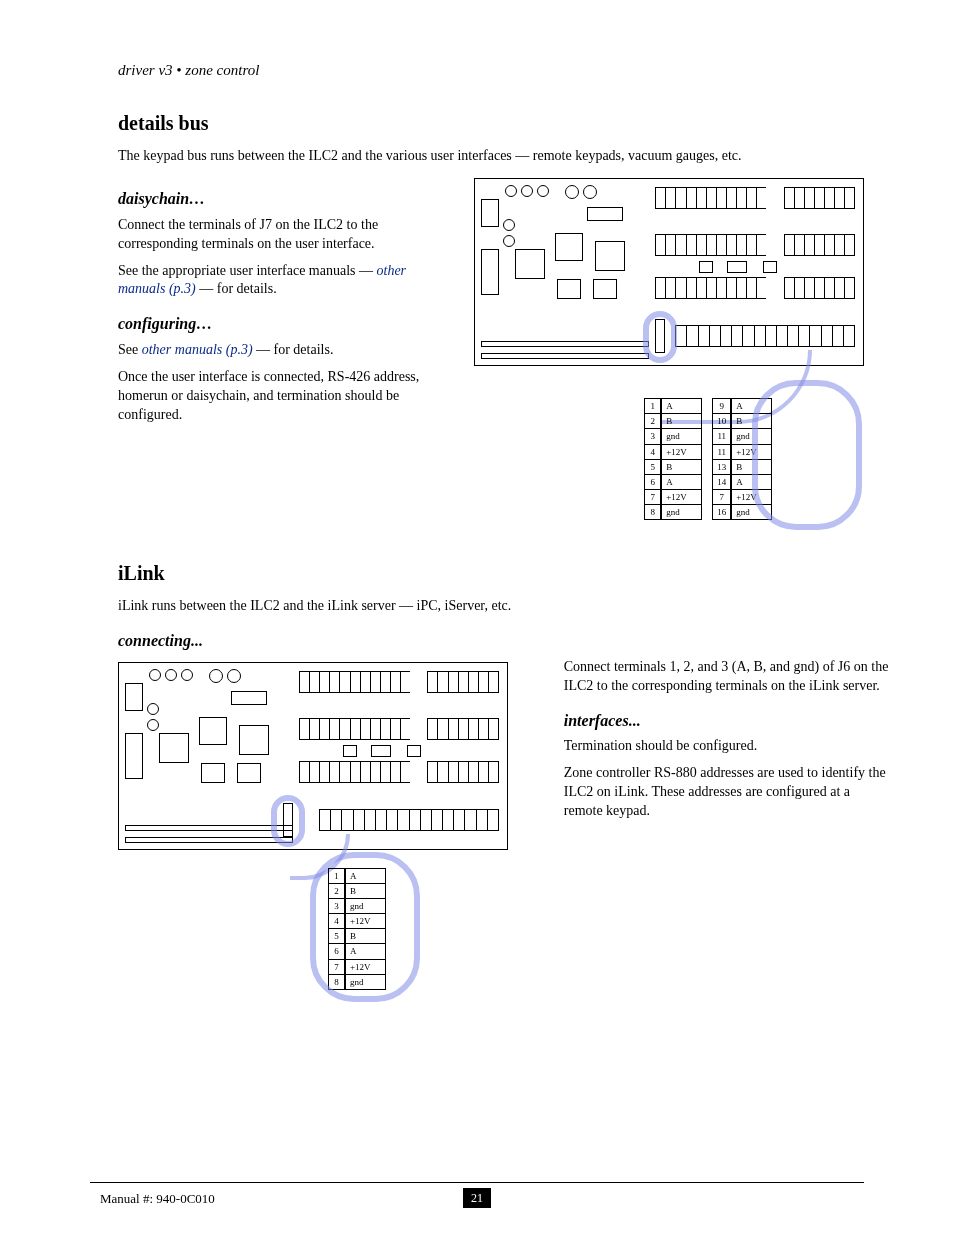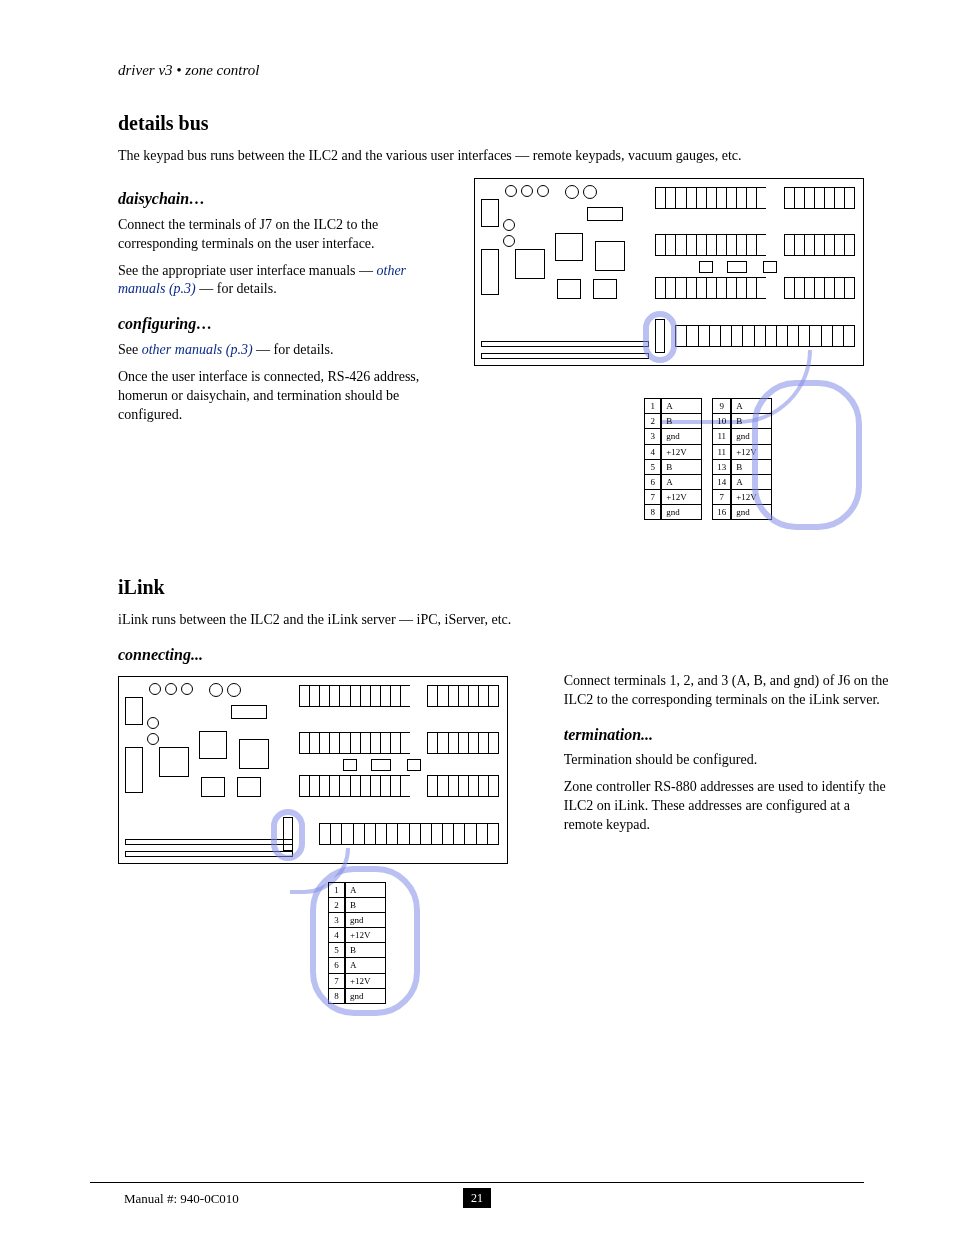--- a/index.html
+++ b/index.html
@@ -66,21 +66,21 @@
   .ctable td.num { text-align:center; width:16px; }
   .ctable td.lbl { width:40px; }
   .tbl-row { display:flex; align-items:flex-start; }
   .tbl-row .pair + .pair { margin-left: 10px; }
   .pair { display:flex; }
   .pair table + table { margin-left:0; }
   .pair .ctable td { border-left:1px solid #000; }
 
   
   .rule { position:absolute; left:90px; right:90px; border-top:1px solid #000; }
-  .footer-left { position:absolute; left:124px; font-size:13px; }
+  .footer-left { position:absolute; left:100px; font-size:13px; }
   .pagepill {
     position:absolute; left:50%; transform:translateX(-50%);
     background:#000; color:#fff; font-size:12px; padding:2px 8px;
   }
 
   
   .xref { color:#0a2a8a; font-style:italic; }
 
   
   .pcb * { font-size:0; line-height:0; }
@@ -341,21 +341,21 @@
                   <td class="lbl">gnd</td>
                 </tr>
               </tbody>
             </table>
         </div>
         <div class="halo" style="left:108px; top:-18px; width:110px; height:150px; border-radius:44px;"></div>
       </div>
     </div>
   </div>
 
-  <h2 class="major" style="margin-top:54px;">iLink</h2>
+  <h2 class="major" style="margin-top:40px;">iLink</h2>
   <p class="body">iLink runs between the ILC2 and the iLink server — iPC, iServer, etc.</p>
 
   <h3 class="minor">connecting...</h3>
 
   <div class="two-col">
     <div class="col col-wide" style="position:relative;">
 
       <div class="pcb">
         <div class="teeth" style="top:8px; left:180px; width:200px; height:22px;">
             <span></span>
@@ -523,21 +523,21 @@
                 </tr>
               </tbody>
             </table>
         </div>
         <div class="halo" style="left:-18px; top:-16px; width:110px; height:150px; border-radius:44px;"></div>
       </div>
     </div>
 
     <div class="col col-narrow">
       <p class="body">Connect terminals 1, 2, and 3 (A, B, and gnd) of J6 on the ILC2 to the corresponding terminals on the iLink server.</p>
-      <h3 class="minor">termination...</h3>
+      <h3 class="minor">interfaces...</h3>
       <p class="body">Termination should be configured.</p>
       <p class="body">Zone controller RS-880 addresses are used to identify the ILC2 on iLink. These addresses are configured at a remote keypad.</p>
     </div>
   </div>
 
 </div>
 
 <div class="rule" style="top:1182px;"></div>
 <div class="footer-left" style="top:1190px;">Manual #: 940-0C010</div>
 <div class="pagepill" style="top:1188px;">21</div>

